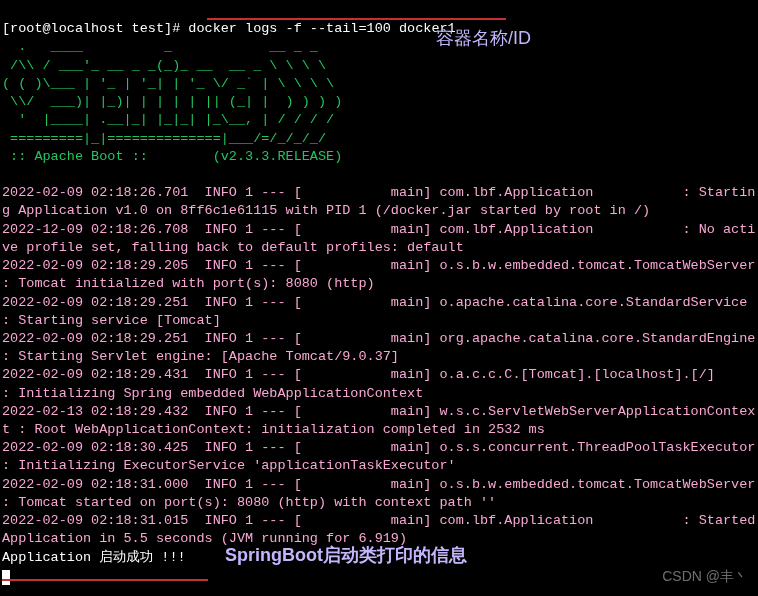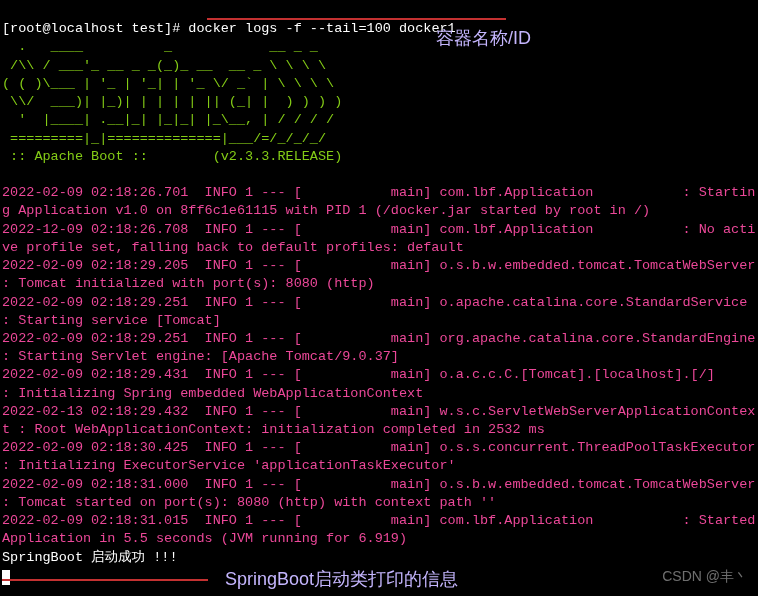--- a/index.html
+++ b/index.html
@@ -31,45 +31,46 @@
       font-size: 18px;
     }
     .annotation-1 {
       position: absolute;
       left: 436px;
       top: 26px;
     }
     .annotation-2 {
       position: absolute;
       left: 225px;
-      top: 567px;
+      top: 543px;
+      font-weight: bold;
     }
     .watermark {
       position: absolute;
       right: 10px;
       bottom: 10px;
       color: rgba(200,200,200,0.55);
       font-family: "Microsoft YaHei", sans-serif;
       font-size: 14px;
     }
-    .logline { color: #ec4899; }
+    .logline { color: #f9a8d4; }
     .cursor {
       display: inline-block;
       width: 8px;
       height: 15px;
       background: #fff;
       vertical-align: bottom;
     }
     .red-line {
       position: absolute;
       height: 2px;
       background: #c43131;
     }
     .plain { color: #fff; }
-    .ascii { color: #84cc16; }
+    .ascii { color: #22c55e; }
     .line-underline-1 {
       left: 207px;
       top: 18px;
       width: 299px;
     }
     .line-underline-2 {
       left: 2px;
       top: 579px;
       width: 206px;
     }
@@ -90,21 +91,21 @@
 <span class="logline">2022-02-09 02:18:26.701  INFO 1 --- [           main] com.lbf.Application           : Starting Application v1.0 on 8ff6c1e61115 with PID 1 (/docker.jar started by root in /)</span>
 <span class="logline">2022-12-09 02:18:26.708  INFO 1 --- [           main] com.lbf.Application           : No active profile set, falling back to default profiles: default</span>
 <span class="logline">2022-02-09 02:18:29.205  INFO 1 --- [           main] o.s.b.w.embedded.tomcat.TomcatWebServer  : Tomcat initialized with port(s): 8080 (http)</span>
 <span class="logline">2022-02-09 02:18:29.251  INFO 1 --- [           main] o.apache.catalina.core.StandardService   : Starting service [Tomcat]</span>
 <span class="logline">2022-02-09 02:18:29.251  INFO 1 --- [           main] org.apache.catalina.core.StandardEngine  : Starting Servlet engine: [Apache Tomcat/9.0.37]</span>
 <span class="logline">2022-02-09 02:18:29.431  INFO 1 --- [           main] o.a.c.c.C.[Tomcat].[localhost].[/]       : Initializing Spring embedded WebApplicationContext</span>
 <span class="logline">2022-02-13 02:18:29.432  INFO 1 --- [           main] w.s.c.ServletWebServerApplicationContext : Root WebApplicationContext: initialization completed in 2532 ms</span>
 <span class="logline">2022-02-09 02:18:30.425  INFO 1 --- [           main] o.s.s.concurrent.ThreadPoolTaskExecutor  : Initializing ExecutorService 'applicationTaskExecutor'</span>
 <span class="logline">2022-02-09 02:18:31.000  INFO 1 --- [           main] o.s.b.w.embedded.tomcat.TomcatWebServer  : Tomcat started on port(s): 8080 (http) with context path ''</span>
 <span class="logline">2022-02-09 02:18:31.015  INFO 1 --- [           main] com.lbf.Application           : Started Application in 5.5 seconds (JVM running for 6.919)</span>
-<span class="plain">SpringBoot 启动成功 !!!</span>
+<span class="plain">Application 启动成功 !!!</span>
 <span class="cursor"></span>
 </div>
 
 <div class="red-line line-underline-1"></div>
 <div class="annotation-red annotation-1">容器名称/ID</div>
 
 <div class="red-line line-underline-2"></div>
 <div class="annotation-red annotation-2">SpringBoot启动类打印的信息</div>
 
 <div class="watermark">CSDN @丰丶</div>

